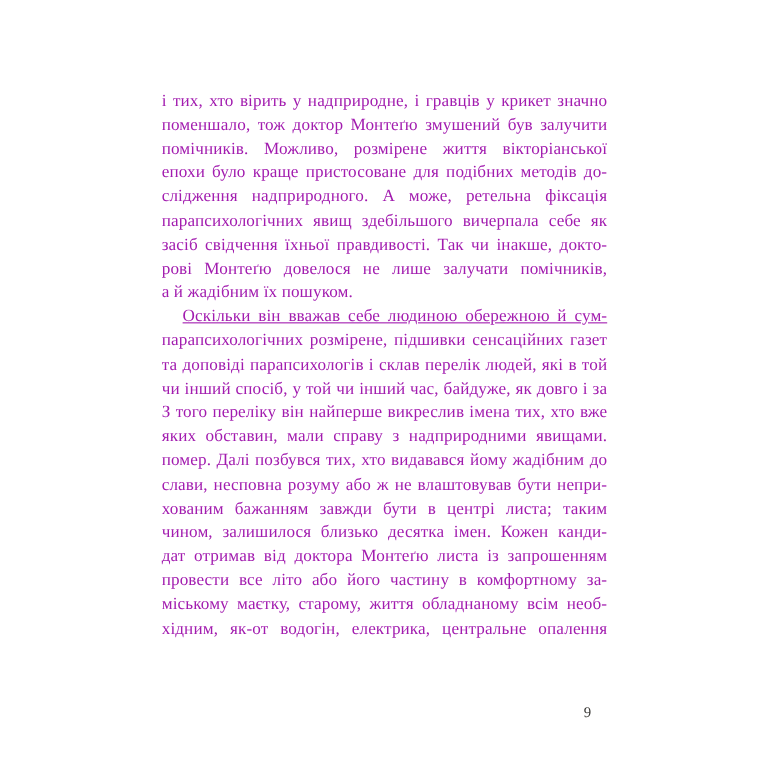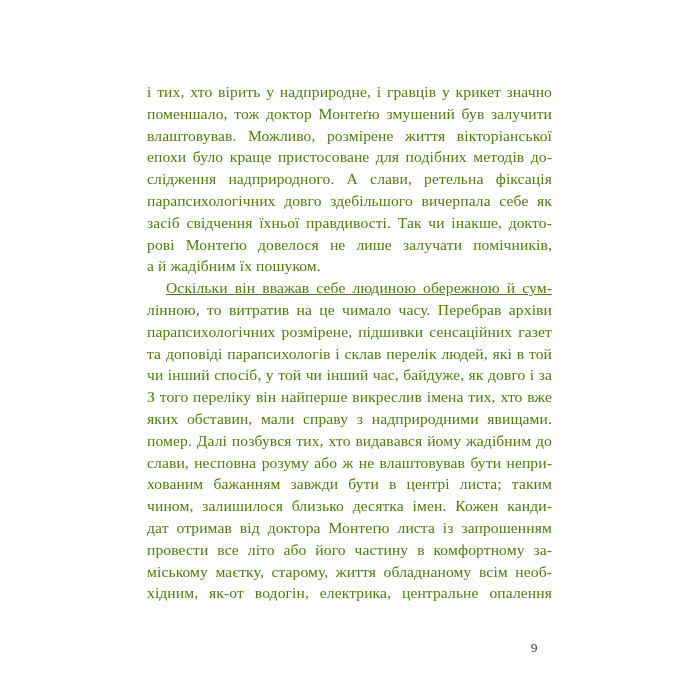--- a/index.html
+++ b/index.html
@@ -13,21 +13,21 @@
     height: 700px;
     background: #ffffff;
     font-family: "Liberation Serif", "DejaVu Serif", serif;
     overflow: hidden;
   }
   .text-block {
     position: absolute;
     left: 147px;
     top: 81px;
     width: 405px;
-    color: #4d7c0f;
+    color: #a21caf;
     font-size: 15.6px;
     line-height: 21.8px;
     letter-spacing: 0.1px;
   }
   .line {
     text-align: justify;
     text-align-last: justify;
   }
   .line.para-end {
     text-align-last: left;
@@ -46,29 +46,28 @@
     color: #3a3936;
   }
 </style>
 </head>
 <body>
 
 <div class="book-page">
   <div class="text-block">
     <div class="line">і тих, хто вірить у надприродне, і гравців у крикет значно</div>
     <div class="line">поменшало, тож доктор Монтеґю змушений був залучити</div>
-    <div class="line">влаштовував. Можливо, розмірене життя вікторіанської</div>
+    <div class="line">помічників. Можливо, розмірене життя вікторіанської</div>
     <div class="line">епохи було краще пристосоване для подібних методів до-</div>
-    <div class="line">слідження надприродного. А слави, ретельна фіксація</div>
-    <div class="line">парапсихологічних довго здебільшого вичерпала себе як</div>
+    <div class="line">слідження надприродного. А може, ретельна фіксація</div>
+    <div class="line">парапсихологічних явищ здебільшого вичерпала себе як</div>
     <div class="line">засіб свідчення їхньої правдивості. Так чи інакше, докто-</div>
     <div class="line">рові Монтеґю довелося не лише залучати помічників,</div>
     <div class="line para-end">а й жадібним їх пошуком.</div>
     <div class="line indent">Оскільки він вважав себе людиною обережною й сум-</div>
-    <div class="line">лінною, то витратив на це чимало часу. Перебрав архіви</div>
     <div class="line">парапсихологічних розмірене, підшивки сенсаційних газет</div>
     <div class="line">та доповіді парапсихологів і склав перелік людей, які в той</div>
     <div class="line">чи інший спосіб, у той чи інший час, байдуже, як довго і за</div>
     <div class="line">З того переліку він найперше викреслив імена тих, хто вже</div>
     <div class="line">яких обставин, мали справу з надприродними явищами.</div>
     <div class="line">помер. Далі позбувся тих, хто видавався йому жадібним до</div>
     <div class="line">слави, несповна розуму або ж не влаштовував бути непри-</div>
     <div class="line">хованим бажанням завжди бути в центрі листа; таким</div>
     <div class="line">чином, залишилося близько десятка імен. Кожен канди-</div>
     <div class="line">дат отримав від доктора Монтеґю листа із запрошенням</div>

